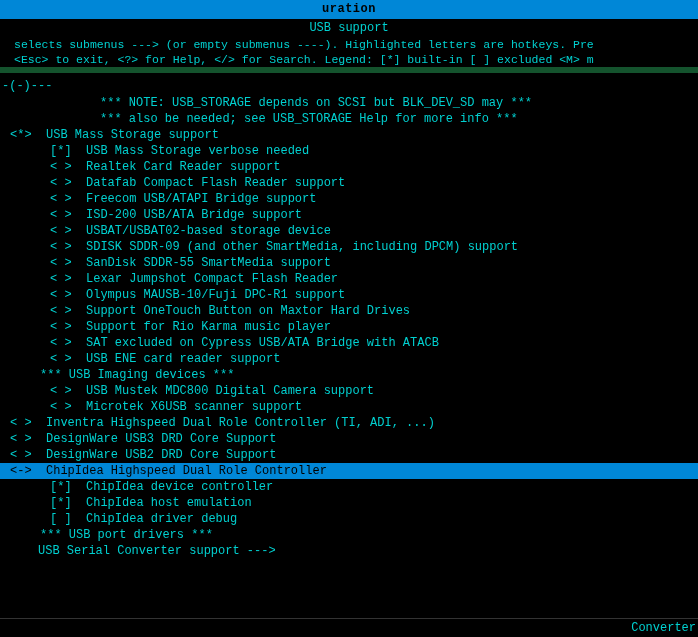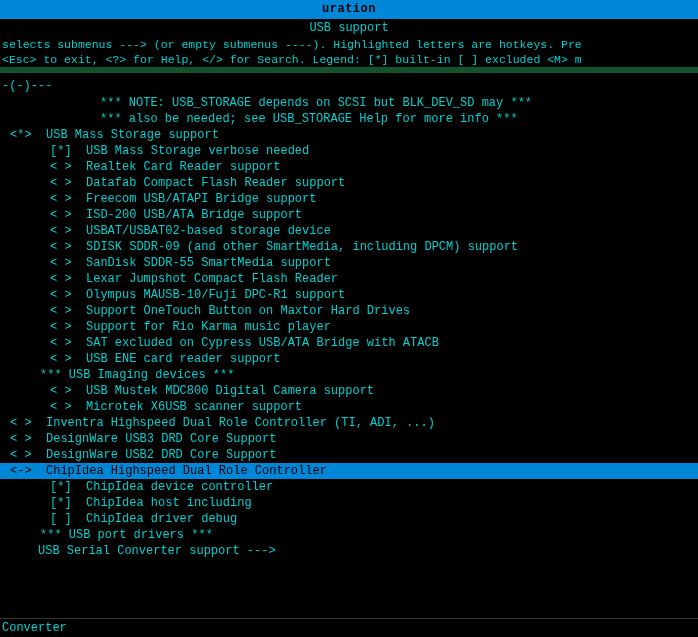--- a/index.html
+++ b/index.html
@@ -39,21 +39,21 @@
     }
     .usb-support-title {
       text-align: center;
       color: #00d0d0;
       padding: 2px 0;
       font-size: 12px;
     }
     .info-line {
       color: #00d0d0;
       font-size: 11.5px;
-      padding: 1px 2px;
+      padding: 1px 14px;
       white-space: nowrap;
       overflow: hidden;
     }
     .content-area {
       flex: 1;
       overflow: hidden;
       padding: 2px 0;
     }
     .separator {
       color: #00d0d0;
@@ -89,20 +89,21 @@
       flex: 1;
       color: #00d0d0;
     }
     .menu-item.selected .item-text {
       color: #000;
     }
     .bottom-bar {
       background: #000;
       border-top: 1px solid #333;
       padding: 2px;
+      text-align: right;
     }
   </style>
 </head>
 <body>
 
 <div id="app">
   <div class="title-bar">
     <span>uration</span>
   </div>
 
@@ -239,21 +240,21 @@
           <span class="item-text">ChipIdea Highspeed Dual Role Controller</span>
         </div>
         <div class="menu-item" style="padding-left: 50px;">
           <span class="bracket">[*]</span>
           <span style="width:8px;display:inline-block"></span>
           <span class="item-text">ChipIdea device controller</span>
         </div>
         <div class="menu-item" style="padding-left: 50px;">
           <span class="bracket">[*]</span>
           <span style="width:8px;display:inline-block"></span>
-          <span class="item-text">ChipIdea host including</span>
+          <span class="item-text">ChipIdea host emulation</span>
         </div>
         <div class="menu-item" style="padding-left: 50px;">
           <span class="bracket">[ ]</span>
           <span style="width:8px;display:inline-block"></span>
           <span class="item-text">ChipIdea driver debug</span>
         </div>
         <div class="menu-item" style="padding-left: 40px;">
           <span class="item-text">*** USB port drivers ***</span>
         </div>
         <div class="menu-item" style="">

